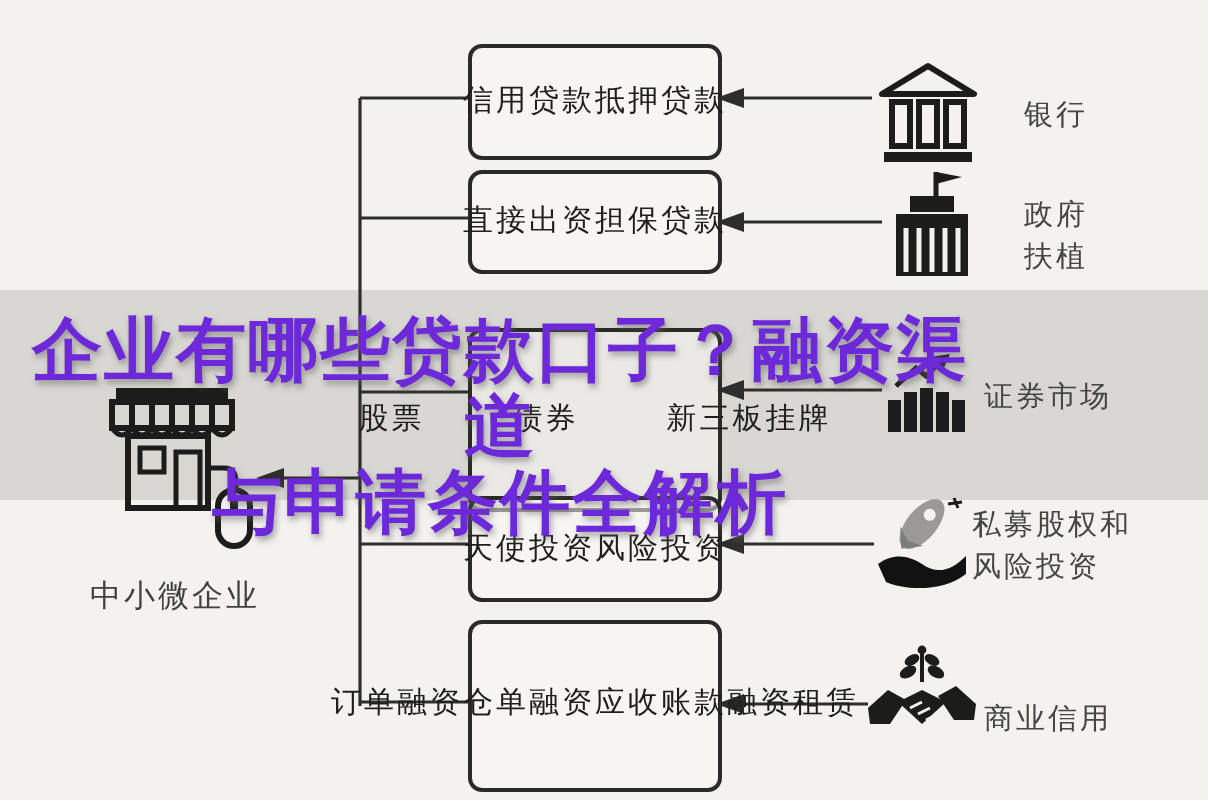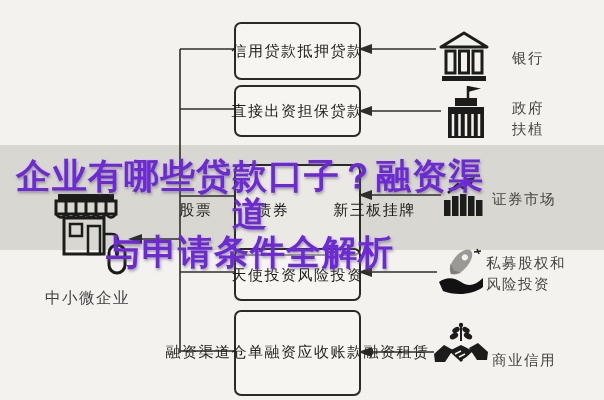--- a/index.html
+++ b/index.html
@@ -96,21 +96,21 @@
   <div class="fin-box box-sec">
     <span>股票</span>
     <span>债券</span>
     <span>新三板挂牌</span>
   </div>
   <div class="fin-box box-pe">
     <span>天使投资</span>
     <span>风险投资</span>
   </div>
   <div class="fin-box box-comm">
-    <span>融资渠道</span>
+    <span>订单融资</span>
     <span>仓单融资</span>
     <span>应收账款</span>
     <span>融资租赁</span>
   </div>
 
   <svg class="icon" style="left:436px;top:28px" width="56" height="56" viewBox="0 0 56 56">
     <polygon points="28,5 51,19 5,19" fill="none" stroke="#1c1c1a" stroke-width="3" stroke-linejoin="round"></polygon>
     <rect x="10" y="23" width="9" height="22" fill="none" stroke="#1c1c1a" stroke-width="3"></rect>
     <rect x="23.5" y="23" width="9" height="22" fill="none" stroke="#1c1c1a" stroke-width="3"></rect>
     <rect x="37" y="23" width="9" height="22" fill="none" stroke="#1c1c1a" stroke-width="3"></rect>

